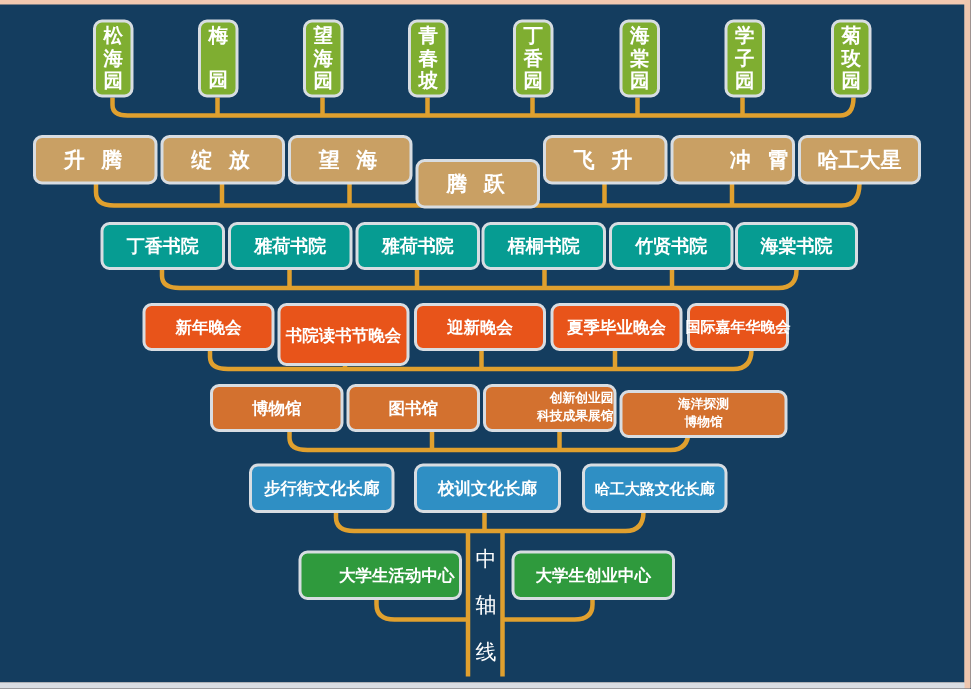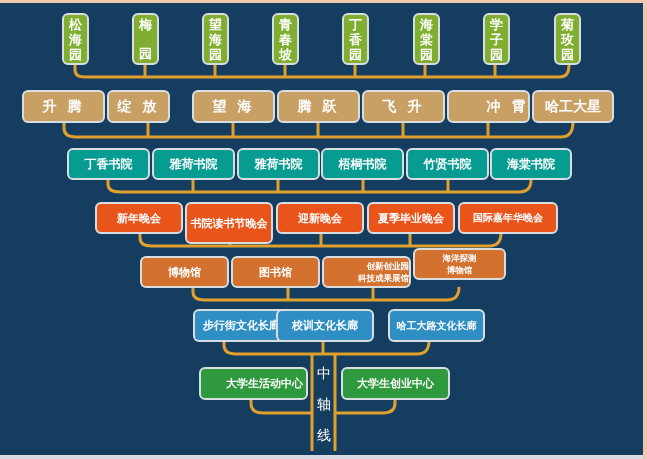--- a/index.html
+++ b/index.html
@@ -95,52 +95,52 @@
     <span>子</span>
     <span>园</span>
   </div>
 <div class="box vert c-green" style="left:554px;top:13px;width:27px;height:52px;">
     <span>菊</span>
     <span>玫</span>
     <span>园</span>
   </div>
 
 <div class="box c-tan" style="left:22px;top:90px;width:83px;height:33px;">升 腾</div>
-<div class="box c-tan" style="left:107px;top:90px;width:63px;height:33px;">绽 放</div>
+<div class="box c-tan" style="left:107px;top:90px;width:83px;height:33px;">绽 放</div>
 <div class="box c-tan" style="left:192px;top:90px;width:83px;height:33px;">望 海</div>
-<div class="box c-tan" style="left:277px;top:90px;width:83px;height:33px;text-align:right;">腾 跃</div>
+<div class="box c-tan" style="left:277px;top:106px;width:83px;height:33px;text-align:right;">腾 跃</div>
 <div class="box c-tan" style="left:362px;top:90px;width:83px;height:33px;">飞 升</div>
 <div class="box c-tan" style="left:447px;top:90px;width:83px;height:33px;padding-left:38px;">冲 霄</div>
 <div class="box c-tan" style="left:532px;top:90px;width:82px;height:33px;letter-spacing:0;">哈工大星</div>
 
 <div class="box c-teal" style="left:67px;top:148px;width:83px;height:32px;">丁香书院</div>
 <div class="box c-teal" style="left:152px;top:148px;width:83px;height:32px;">雅荷书院</div>
 <div class="box c-teal" style="left:237px;top:148px;width:83px;height:32px;">雅荷书院</div>
 <div class="box c-teal" style="left:321px;top:148px;width:83px;height:32px;">梧桐书院</div>
 <div class="box c-teal" style="left:406px;top:148px;width:83px;height:32px;">竹贤书院</div>
 <div class="box c-teal" style="left:490px;top:148px;width:82px;height:32px;">海棠书院</div>
 
 <div class="box c-orange-red" style="left:95px;top:202px;width:88px;height:32px;">新年晚会</div>
 <div class="box c-orange-red" style="left:185px;top:202px;width:88px;height:42px;font-size:11px;">书院读书节晚会</div>
 <div class="box c-orange-red" style="left:276px;top:202px;width:88px;height:32px;">迎新晚会</div>
 <div class="box c-orange-red" style="left:367px;top:202px;width:88px;height:32px;">夏季毕业晚会</div>
-<div class="box c-orange-red" style="left:458px;top:202px;width:100px;height:32px;font-size:10px;">国际嘉年华晚会</div>
+<div class="box c-orange-red" style="left:458px;top:202px;width:68px;height:32px;font-size:10px;">国际嘉年华晚会</div>
 
 <div class="box c-orange" style="left:140px;top:256px;width:89px;height:32px;">博物馆</div>
 <div class="box c-orange" style="left:231px;top:256px;width:89px;height:32px;">图书馆</div>
 <div class="box c-orange small2" style="left:322px;top:256px;width:89px;height:32px;align-items:flex-end;">
     <span>创新创业园</span>
     <span>科技成果展馆</span>
   </div>
-<div class="box c-orange small2" style="left:413px;top:248px;width:93px;height:32px;">
+<div class="box c-orange small2" style="left:413px;top:260px;width:112px;height:32px;">
     <span>海洋探测</span>
     <span>博物馆</span>
   </div>
 
-<div class="box c-blue" style="left:166px;top:309px;width:97px;height:33px;margin-left:27px;">步行街文化长廊</div>
+<div class="box c-blue" style="left:166px;top:309px;width:97px;height:33px;">步行街文化长廊</div>
 <div class="box c-blue" style="left:276px;top:309px;width:98px;height:33px;">校训文化长廊</div>
 <div class="box c-blue" style="left:388px;top:309px;width:97px;height:33px;font-size:10px;">哈工大路文化长廊</div>
 
 <div class="box c-dgreen" style="left:199px;top:367px;width:109px;height:33px;padding-left:22px;">大学生活动中心</div>
 <div class="box c-dgreen" style="left:341px;top:367px;width:109px;height:33px;">大学生创业中心</div>
 
 <div class="axis-label" style="top:358px;">中</div>
 <div class="axis-label" style="top:389px;">轴</div>
 <div class="axis-label" style="top:420px;">线</div>
 

